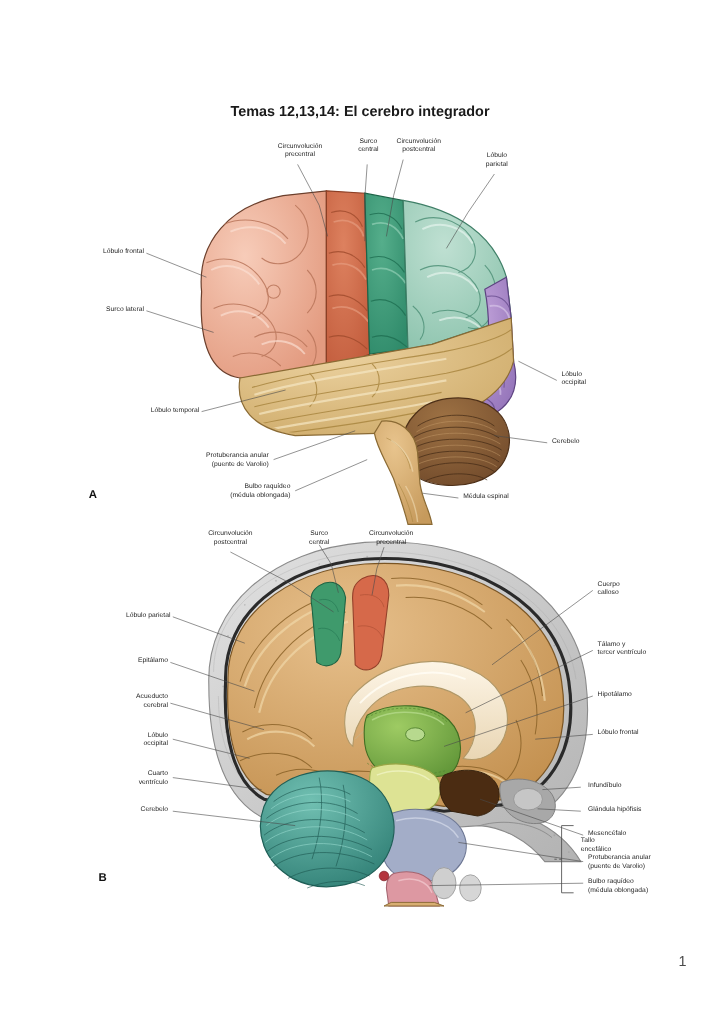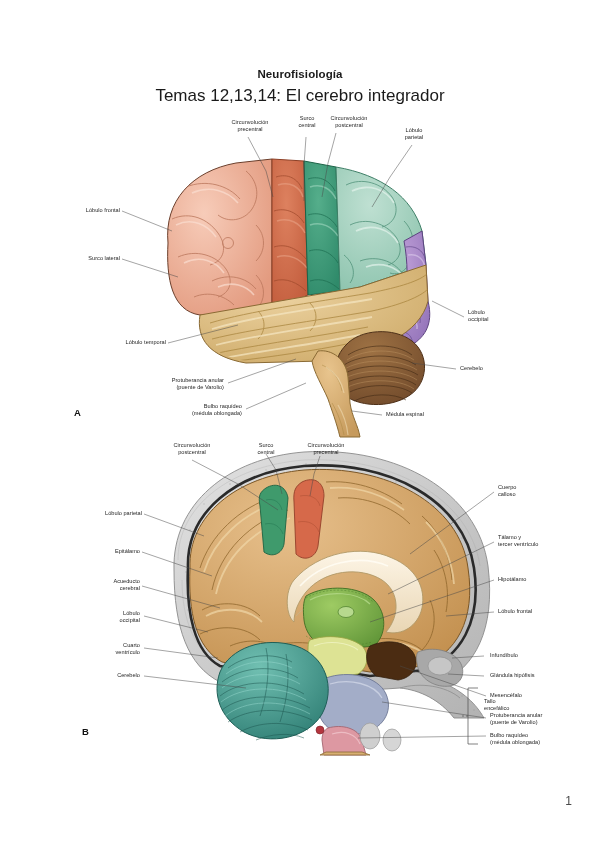--- a/index.html
+++ b/index.html
@@ -22,21 +22,21 @@
   
   .doc-title {
     position: absolute; left: 0; top: 68px; width: 600px;
     text-align: center;
     font-size: 11.5px; font-weight: bold;
     letter-spacing: .1px;
   }
   .doc-subtitle {
     position: absolute; left: 0; top: 86px; width: 600px;
     text-align: center;
-    font-size: 17px; font-weight: normal;
+    font-size: 12px; font-weight: bold;
   }
   .page-number {
     position: absolute; right: 28px; bottom: 40px;
     font-size: 12px; color: #4a4a4a;
   }
 
   
   .figure { position: absolute; }
   #figure-a { left: 60px; top: 115px; width: 480px; height: 320px; }
   #figure-b { left: 70px; top: 440px; width: 500px; height: 315px; }
@@ -59,21 +59,20 @@
   .lbl.c { text-align: center; }
 
   svg { display: block; overflow: visible; }
   .lead { stroke: #4a4a4a; stroke-width: .5; fill: none; }
 </style>
 </head>
 <body>
 
 <div class="page">
 
-  <div class="doc-title">Neurofisiología</div>
   <div class="doc-subtitle">Temas 12,13,14: El cerebro integrador</div>
 
   <div class="figure" id="figure-a">
 
     <svg width="480" height="320" viewBox="0 0 480 320">
       <defs>
         <radialGradient id="gFrontal" cx="35%" cy="35%" r="75%">
           <stop offset="0%" stop-color="#f7ccb9"></stop>
             <stop offset="100%" stop-color="#e39b80"></stop>
         </radialGradient>

